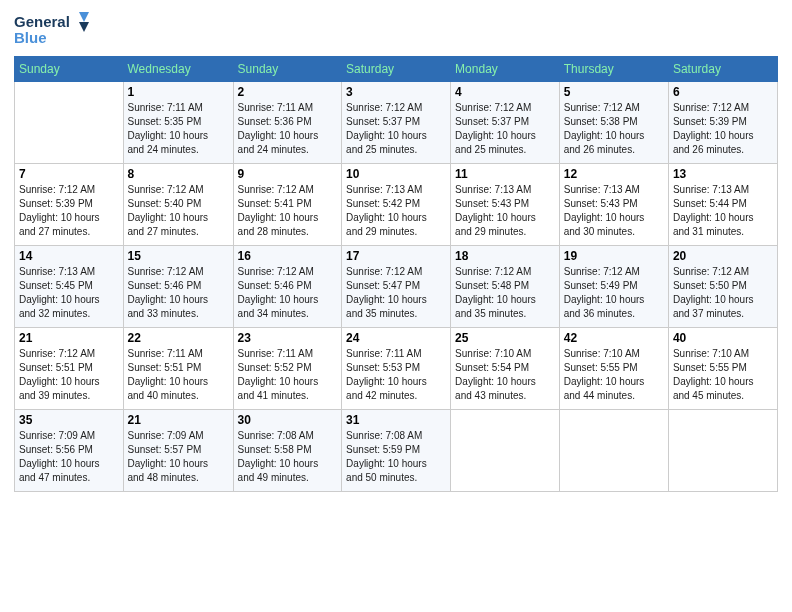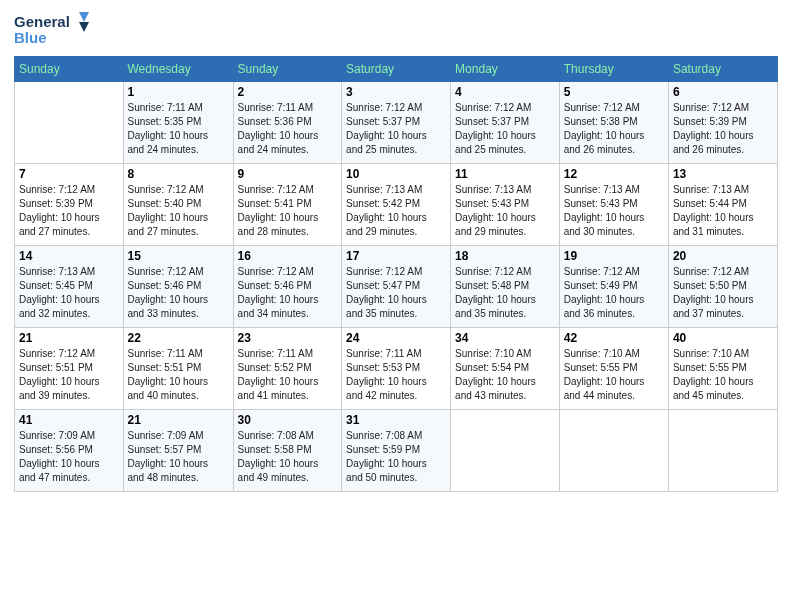--- a/index.html
+++ b/index.html
@@ -286,21 +286,21 @@
 and 41 minutes.</div>
           </td>
           <td>
             <span class="day-num">24</span>
             <div class="day-info" style="white-space: pre-line;">Sunrise: 7:11 AM
 Sunset: 5:53 PM
 Daylight: 10 hours
 and 42 minutes.</div>
           </td>
           <td>
-            <span class="day-num">34</span>
+            <span class="day-num">25</span>
             <div class="day-info" style="white-space: pre-line;">Sunrise: 7:10 AM
 Sunset: 5:54 PM
 Daylight: 10 hours
 and 43 minutes.</div>
           </td>
           <td>
             <span class="day-num">42</span>
             <div class="day-info" style="white-space: pre-line;">Sunrise: 7:10 AM
 Sunset: 5:55 PM
 Daylight: 10 hours
@@ -309,21 +309,21 @@
           <td>
             <span class="day-num">40</span>
             <div class="day-info" style="white-space: pre-line;">Sunrise: 7:10 AM
 Sunset: 5:55 PM
 Daylight: 10 hours
 and 45 minutes.</div>
           </td>
         </tr>
         <tr>
           <td>
-            <span class="day-num">41</span>
+            <span class="day-num">35</span>
             <div class="day-info" style="white-space: pre-line;">Sunrise: 7:09 AM
 Sunset: 5:56 PM
 Daylight: 10 hours
 and 47 minutes.</div>
           </td>
           <td>
             <span class="day-num">21</span>
             <div class="day-info" style="white-space: pre-line;">Sunrise: 7:09 AM
 Sunset: 5:57 PM
 Daylight: 10 hours

